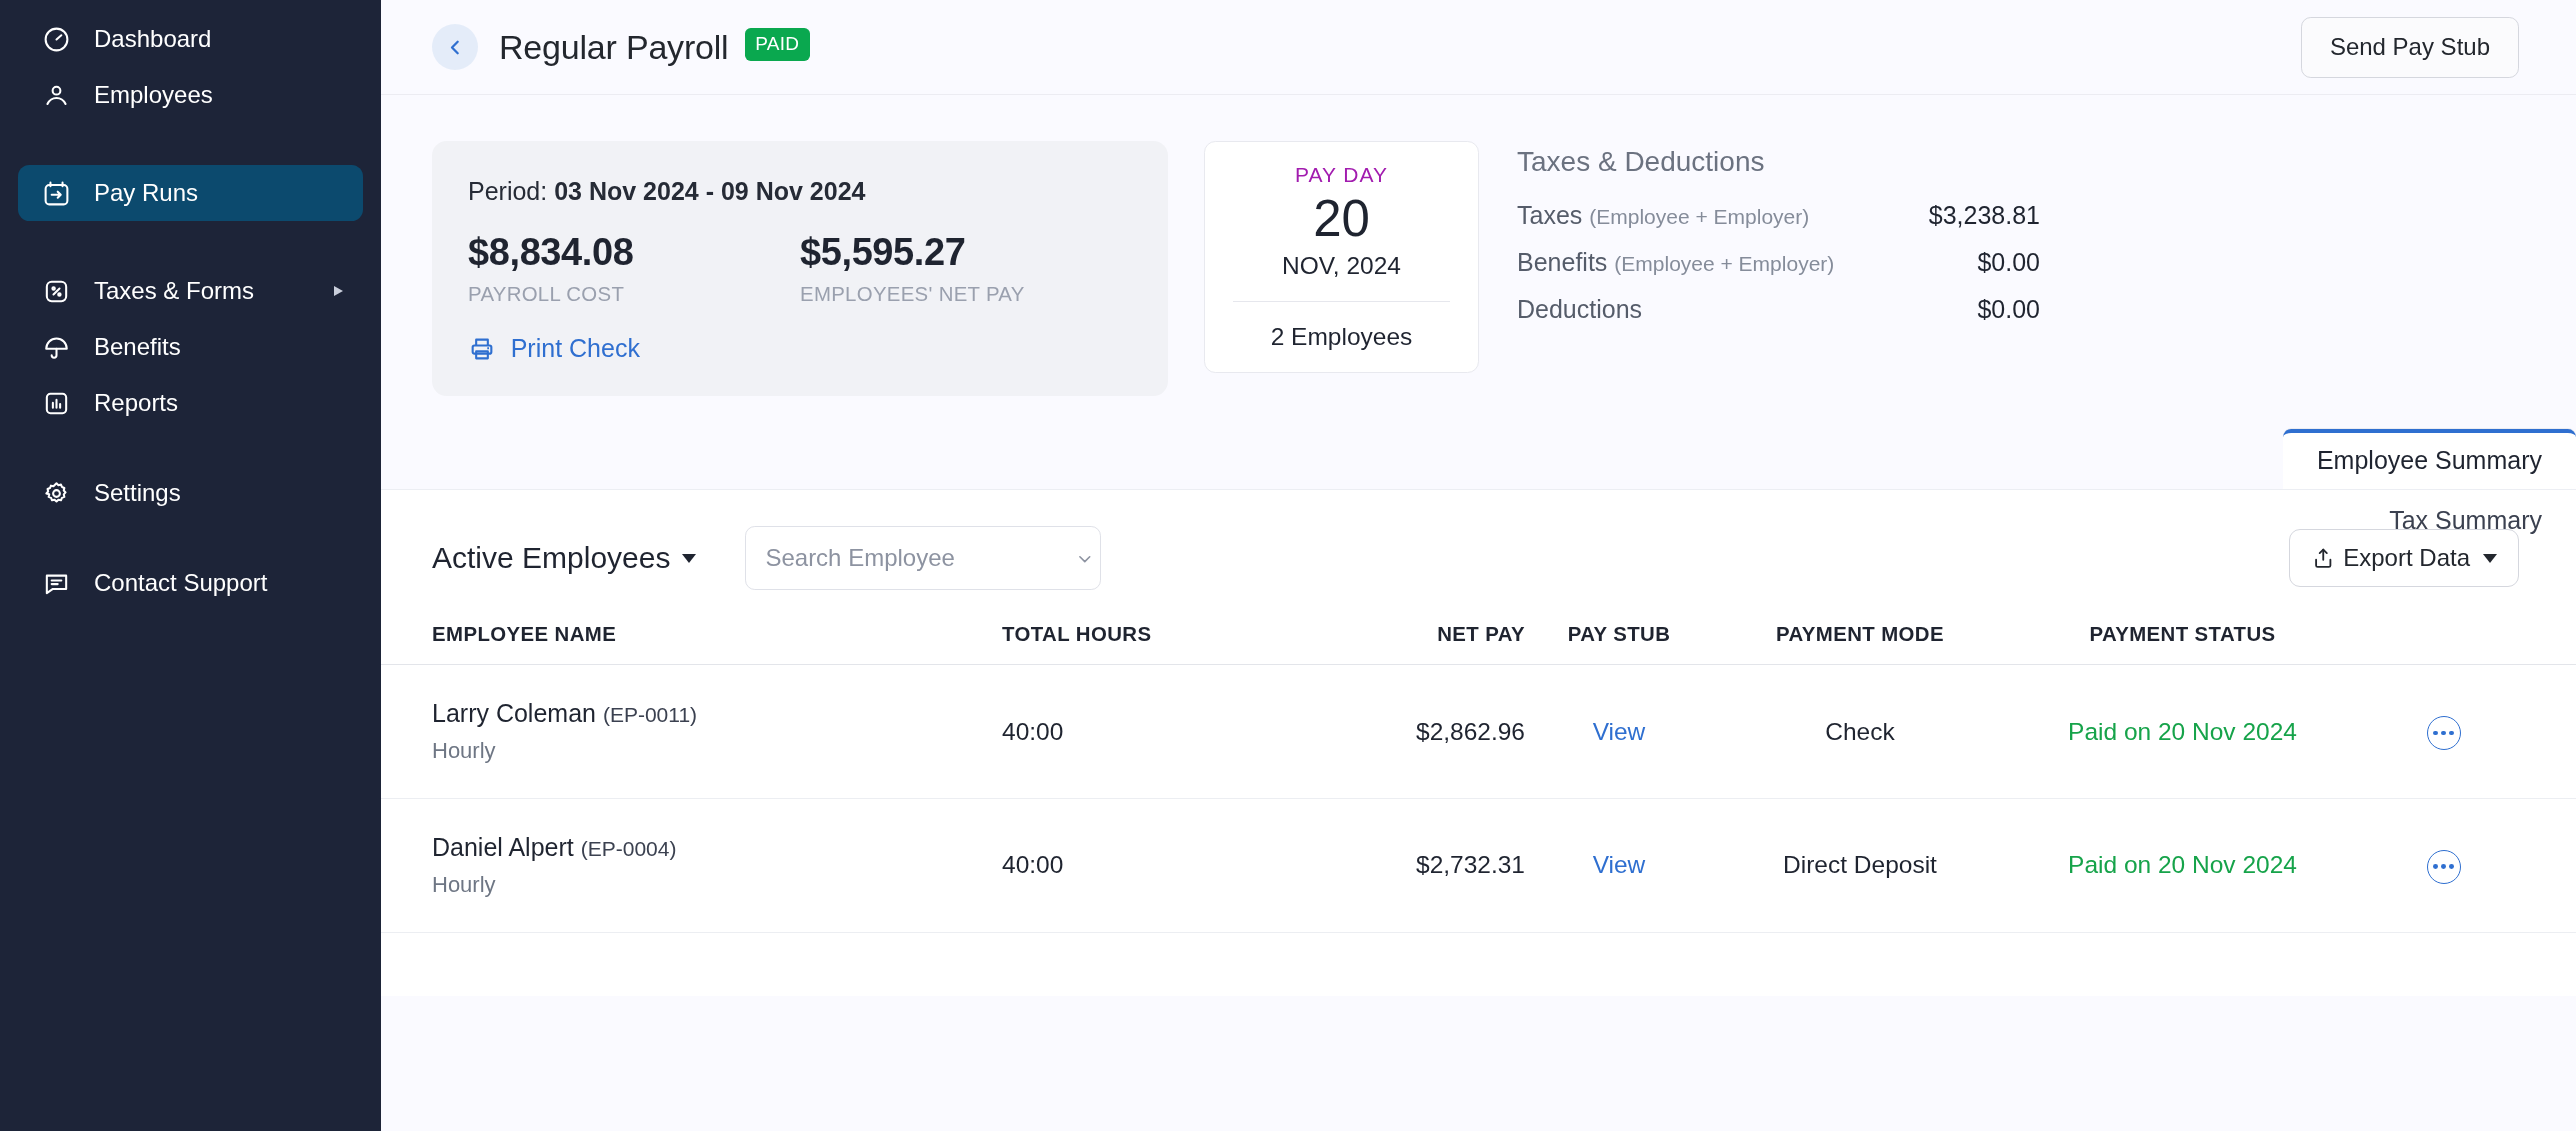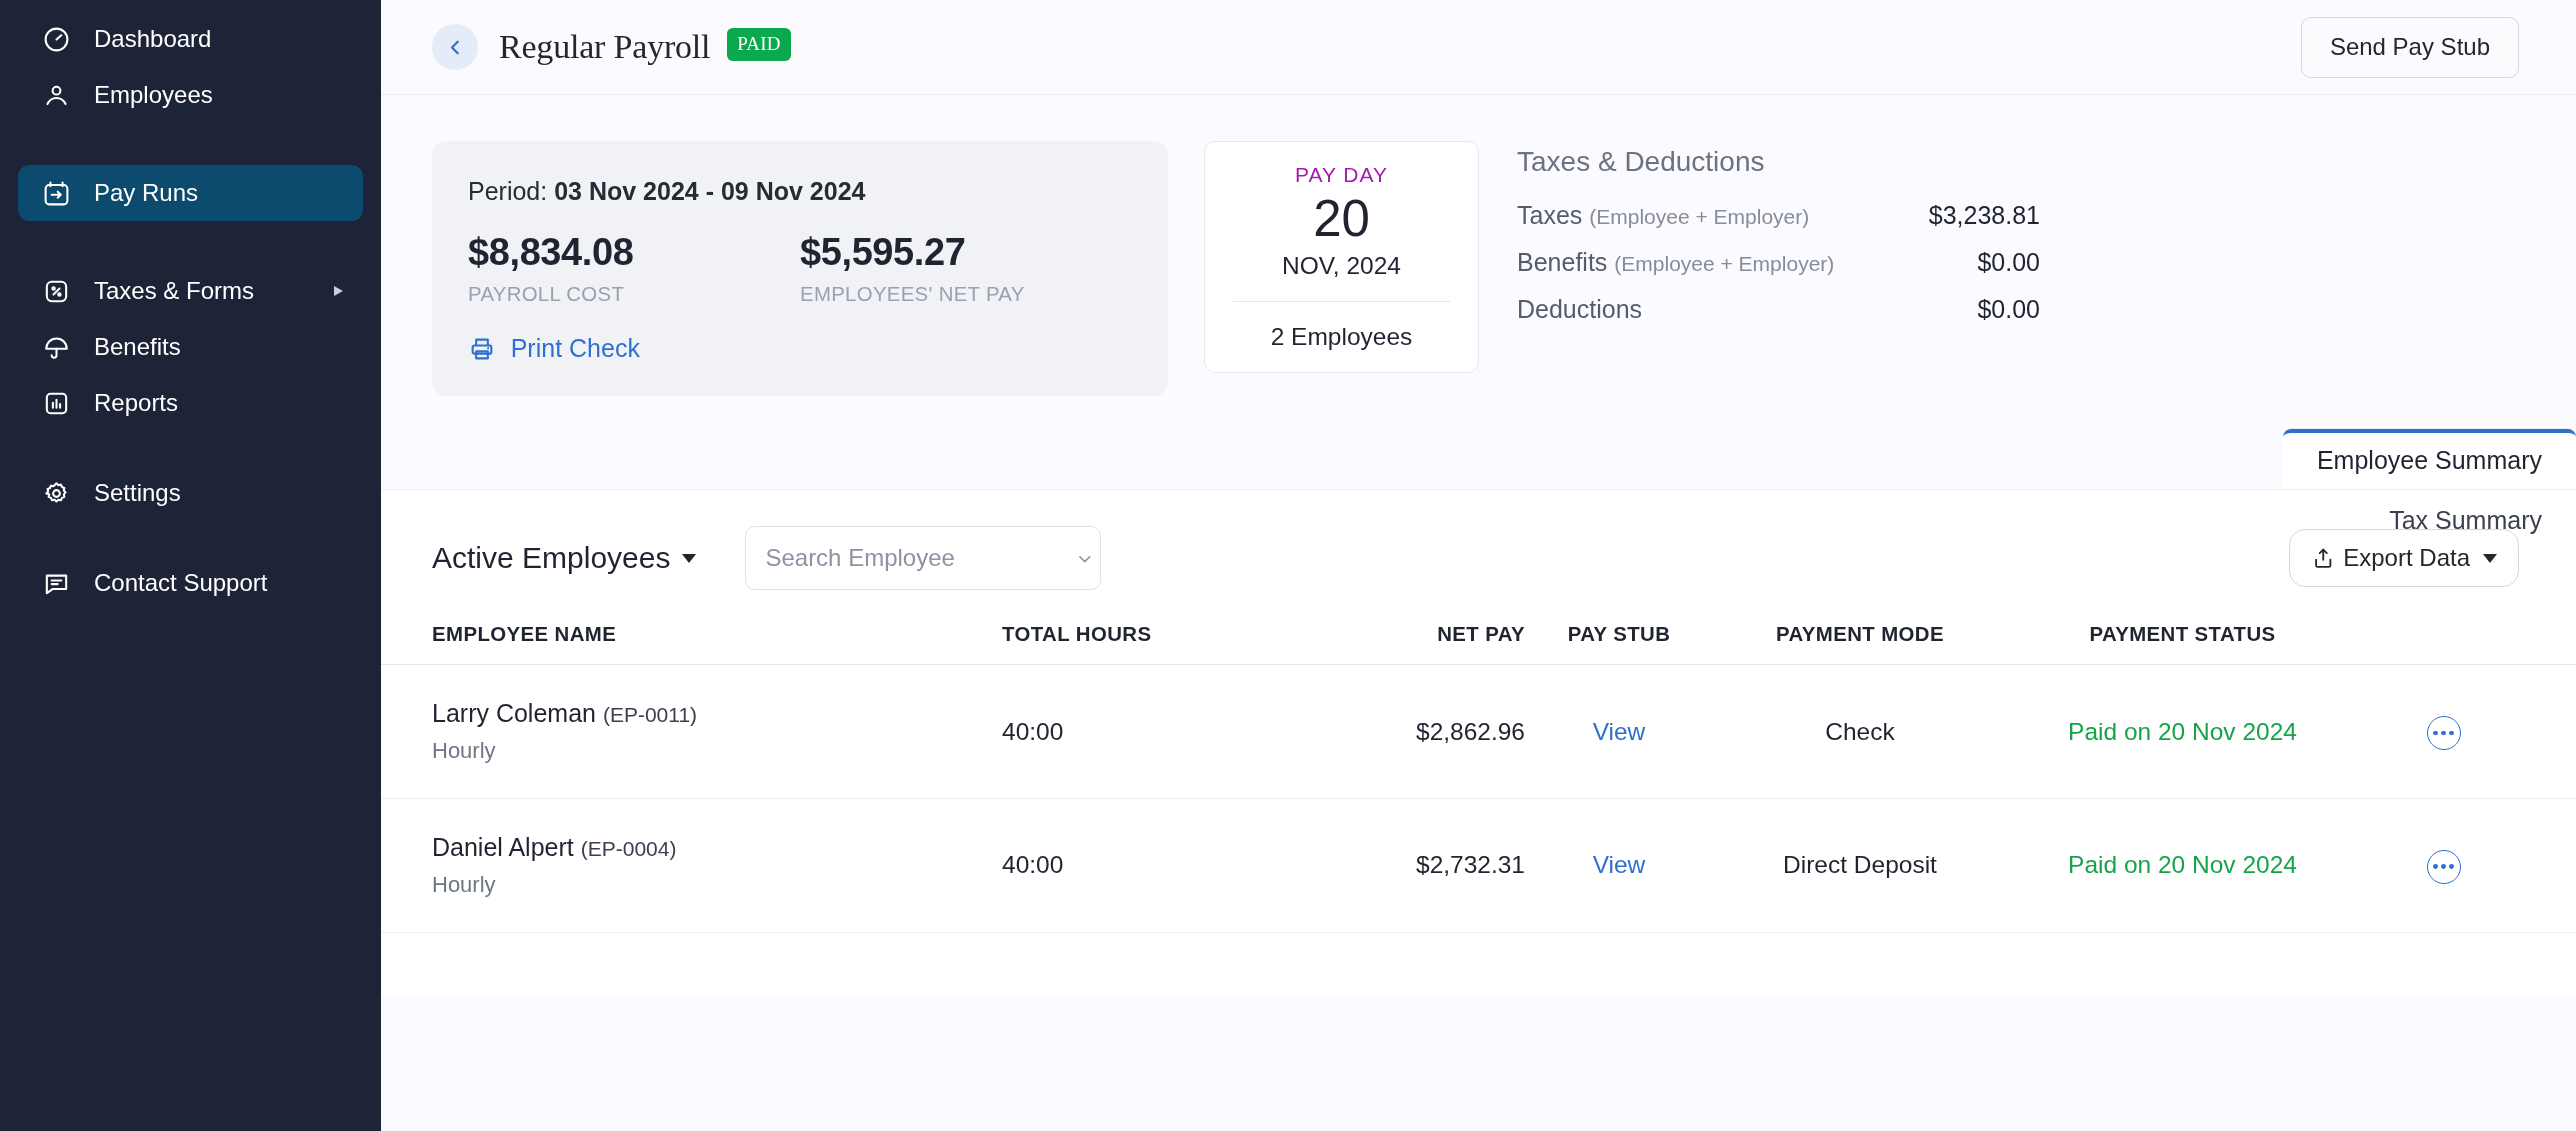--- a/index.html
+++ b/index.html
@@ -57,21 +57,20 @@
   .back-btn {
     width: 46px; height: 46px; border-radius: 50%;
     background: #e4ecf9;
     display: flex; align-items: center; justify-content: center;
     cursor: pointer; flex: 0 0 46px;
   }
   .back-btn svg { width: 21px; height: 21px; }
   .page-title {
     font-size: 34px; color: #23272e; margin-left: 21px; font-weight: 400;
     letter-spacing: -0.2px;
-    font-family: Liberation Serif, serif;
   }
   .badge-paid {
     margin-left: 16.3px;
     background: #0aa84f;
     color: #fff;
     font-size: 19px;
     padding: 4.9px 10.6px 5.7px 10.6px;
     border-radius: 5.7px;
     letter-spacing: 0.2px;
     display: inline-block;
@@ -199,21 +198,21 @@
     border: none; outline: none; flex: 1;
     font-size: 24px; color: #1f2430;
     font-family: "Liberation Sans", sans-serif;
     background: transparent;
   }
   .search-box input::placeholder { color: #8d93a1; }
   .chev { width: 19.6px; height: 19.6px; flex: 0 0 19.6px; }
   .export-btn {
     border: 0.8px solid #d5d7de;
     background: #fff;
-    border-radius: 16px;
+    border-radius: 11px;
     padding: 14px 21px;
     font-size: 24px;
     color: #23272e;
     display: flex; align-items: center;
     cursor: pointer;
   }
   .export-btn svg.up { width: 24.5px; height: 24.5px; margin-right: 8.2px; }
   .export-btn .caret-down { border-top-color: #23272e; margin-left: 13px; }
 
   

